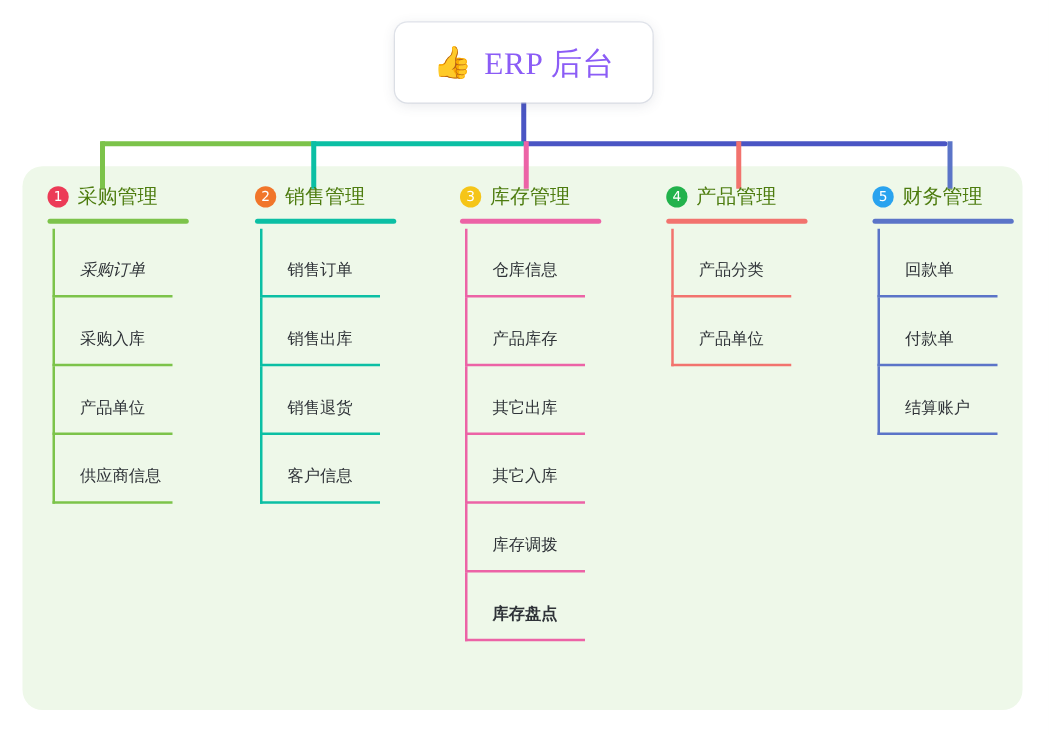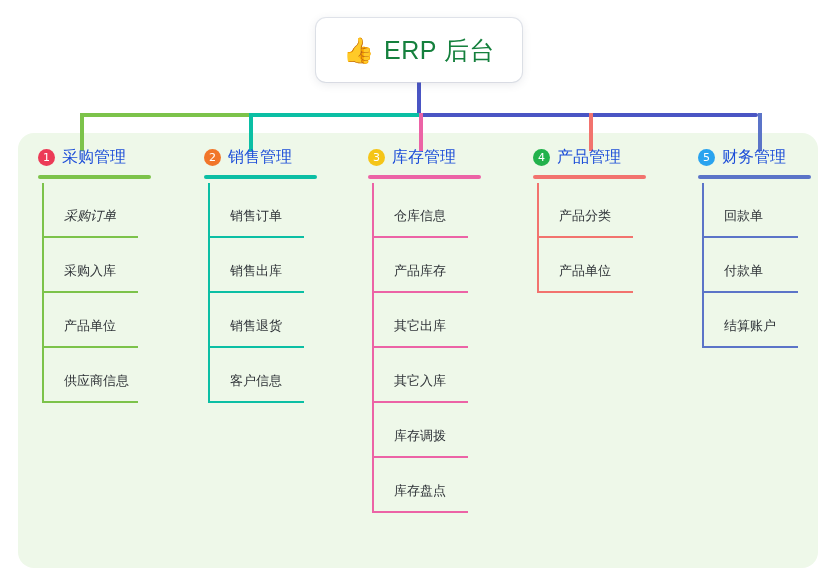--- a/index.html
+++ b/index.html
@@ -42,23 +42,24 @@
     gap: 10px;
     box-sizing: border-box;
   }
   #root-emoji {
     font-size: 25px;
     line-height: 1;
     color: #f2b233;
   }
   #root-title {
     font-size: 25px;
-    color: #15803d;
+    color: #8b5cf6;
     letter-spacing: 0.5px;
     white-space: nowrap;
+    font-family: Liberation Serif, serif;
   }
 
   
   .conn {
     position: absolute;
   }
   #stem-root {
     left: 417px;
     top: 80px;
     width: 4px;
@@ -97,21 +98,21 @@
     border-radius: 50%;
     color: #ffffff;
     font-size: 11px;
     line-height: 17px;
     text-align: center;
     flex: none;
     font-family: "DejaVu Sans", sans-serif;
   }
   .col-title {
     font-size: 16px;
-    color: #1d4ed8;
+    color: #4d7c0f;
     white-space: nowrap;
   }
   .head-rule {
     position: absolute;
     left: 6px;
     top: 30px;
     width: 113px;
     height: 4px;
     border-radius: 2px;
   }
@@ -239,21 +240,21 @@
           <div class="leaf-rule"></div>
         </div>
         <div class="leaf" style="color: rgb(236, 99, 166);">
           <span class="leaf-label">其它入库</span>
           <div class="leaf-rule"></div>
         </div>
         <div class="leaf" style="color: rgb(236, 99, 166);">
           <span class="leaf-label">库存调拨</span>
           <div class="leaf-rule"></div>
         </div>
-        <div class="leaf" style="color: rgb(236, 99, 166);">
+        <div class="leaf" style="color: rgb(236, 99, 166); font-weight: bold;">
           <span class="leaf-label">库存盘点</span>
           <div class="leaf-rule"></div>
         </div>
       </div>
     </div>
     <div class="column" style="left: 527px;">
       <div class="col-head">
         <span class="badge" style="background: rgb(34, 178, 76);">4</span>
         <span class="col-title">产品管理</span>
       </div>

